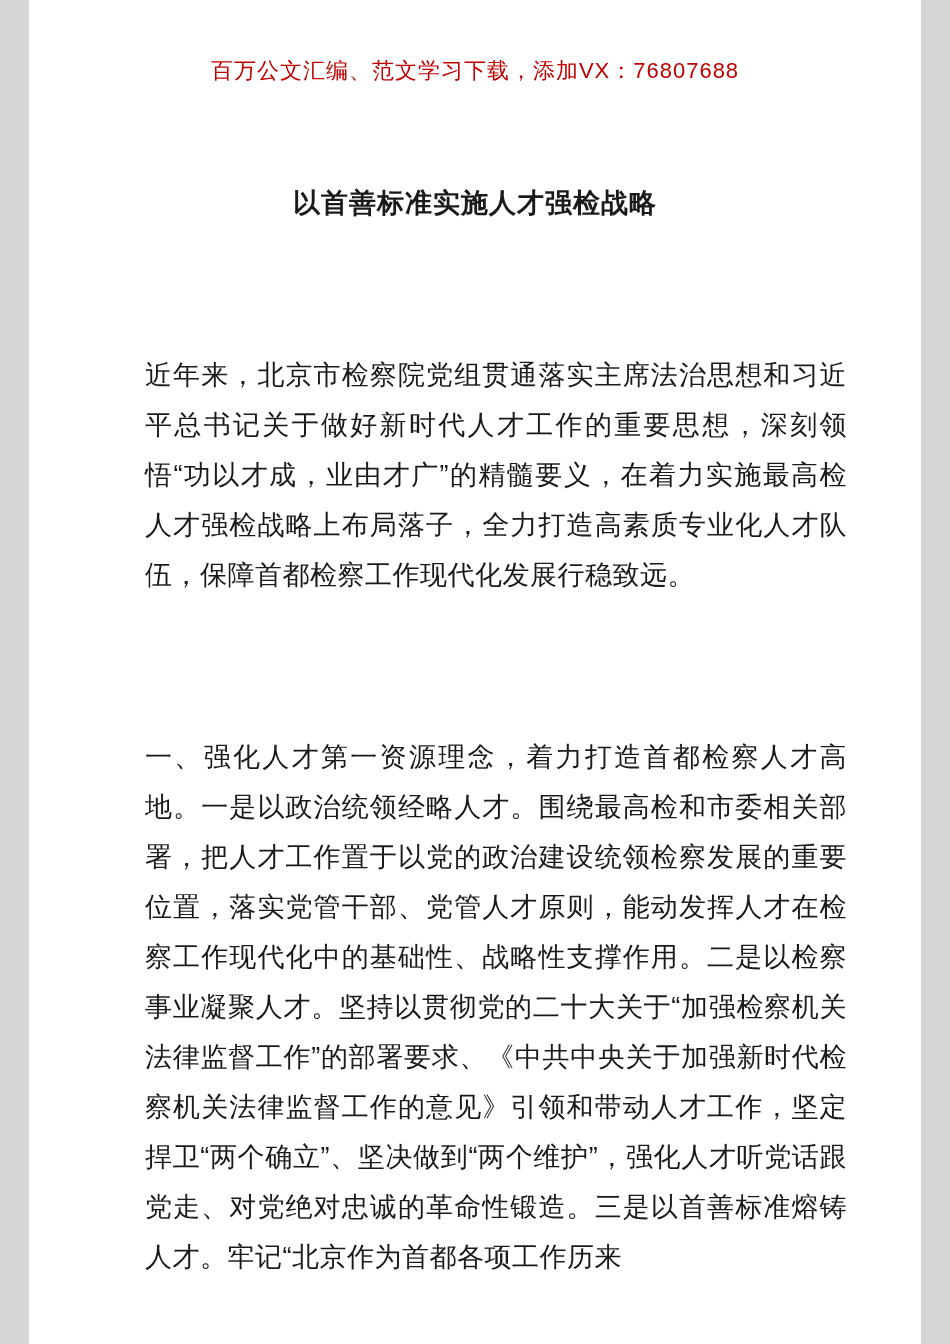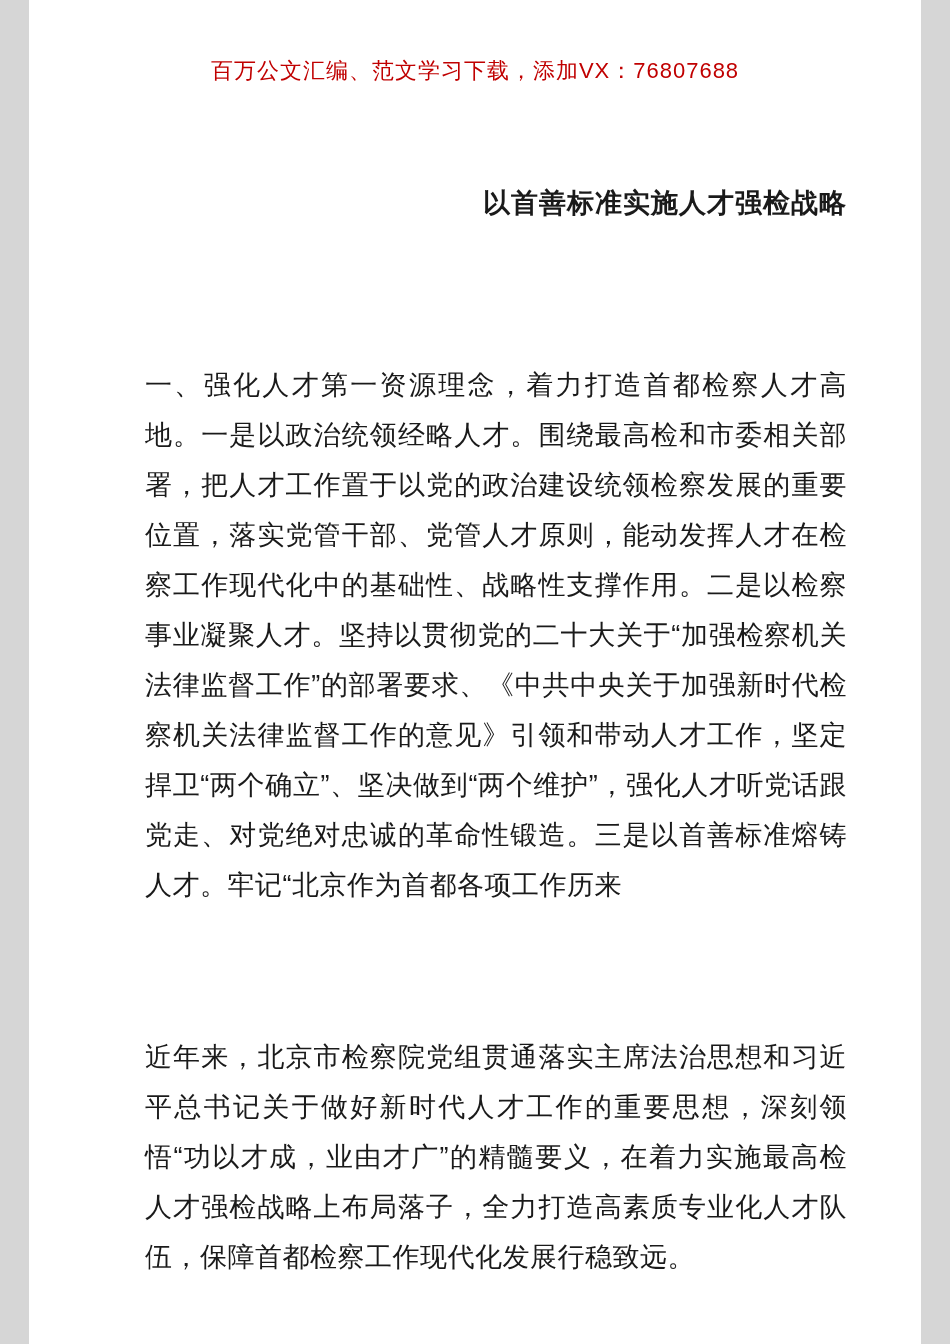--- a/index.html
+++ b/index.html
@@ -33,21 +33,21 @@
       font-size: 22px;
       line-height: 30px;
       text-align: center;
       margin: 0 0 0 -42px; 
       font-weight: 400;
       letter-spacing: 1px;
     }
     .title-line {
       font-size: 27px;
       line-height: 50px;
-      text-align: right;
+      text-align: center;
       margin: 0 0 0 -42px;
       letter-spacing: 1px;
     }
     .title-line.first {
       margin-top: 92px;
       font-weight: 700;
     }
     .title-line.second {
       font-weight: 400;
     }
@@ -71,18 +71,18 @@
 <body>
 
 <div class="canvas">
   <div class="page">
 
     <div class="notice">百万公文汇编、范文学习下载，添加VX：76807688</div>
 
     <div class="title-line first">以首善标准实施人才强检战略</div>
 
 
+    <p class="body-para intro">近年来，北京市检察院党组贯通落实主席法治思想和习近平总书记关于做好新时代人才工作的重要思想，深刻领悟“功以才成，业由才广”的精髓要义，在着力实施最高检人才强检战略上布局落子，全力打造高素质专业化人才队伍，保障首都检察工作现代化发展行稳致远。</p>
+
     <p class="body-para section">一、强化人才第一资源理念，着力打造首都检察人才高地。一是以政治统领经略人才。围绕最高检和市委相关部署，把人才工作置于以党的政治建设统领检察发展的重要位置，落实党管干部、党管人才原则，能动发挥人才在检察工作现代化中的基础性、战略性支撑作用。二是以检察事业凝聚人才。坚持以贯彻党的二十大关于“加强检察机关法律监督工作”的部署要求、《中共中央关于加强新时代检察机关法律监督工作的意见》引领和带动人才工作，坚定捍卫“两个确立”、坚决做到“两个维护”，强化人才听党话跟党走、对党绝对忠诚的革命性锻造。三是以首善标准熔铸人才。牢记“北京作为首都各项工作历来</p>
-
-    <p class="body-para intro">近年来，北京市检察院党组贯通落实主席法治思想和习近平总书记关于做好新时代人才工作的重要思想，深刻领悟“功以才成，业由才广”的精髓要义，在着力实施最高检人才强检战略上布局落子，全力打造高素质专业化人才队伍，保障首都检察工作现代化发展行稳致远。</p>
 
   </div>
 </div>
 
 </body></html>

